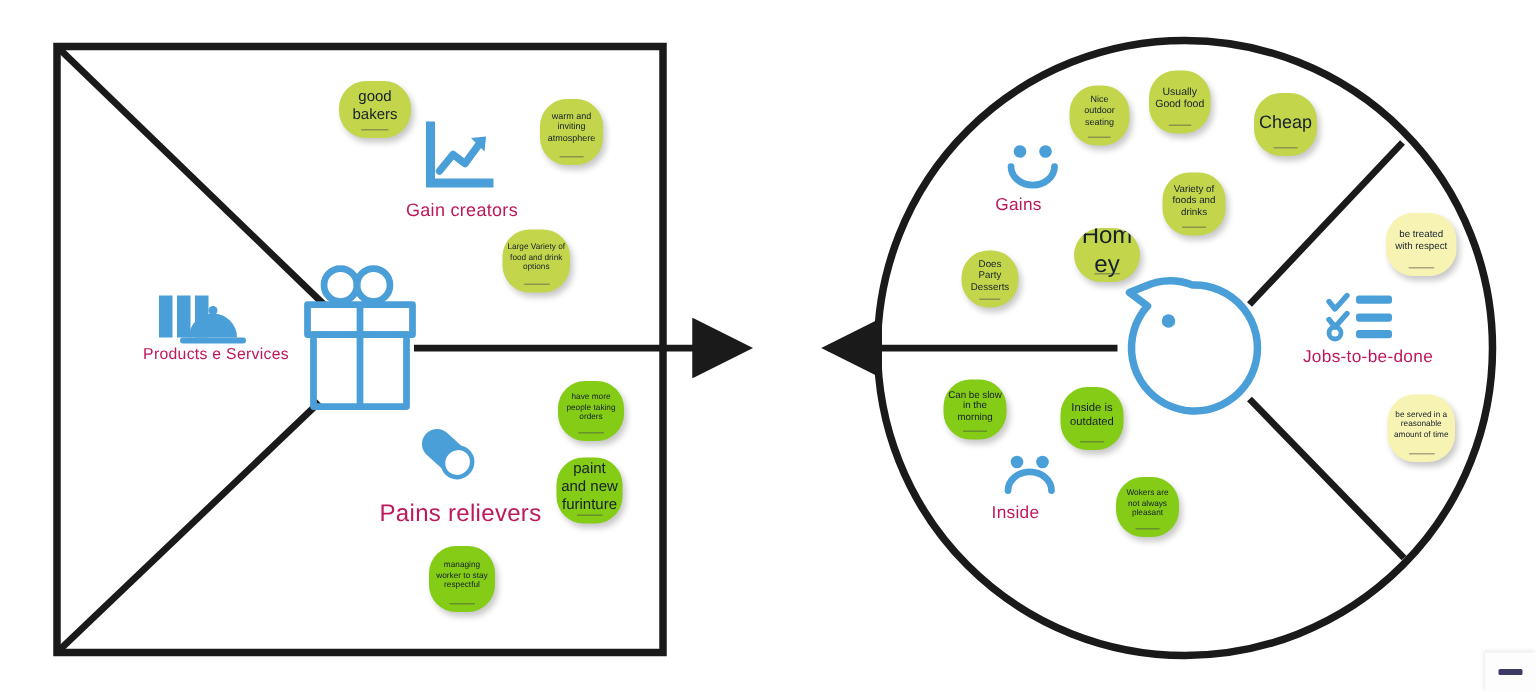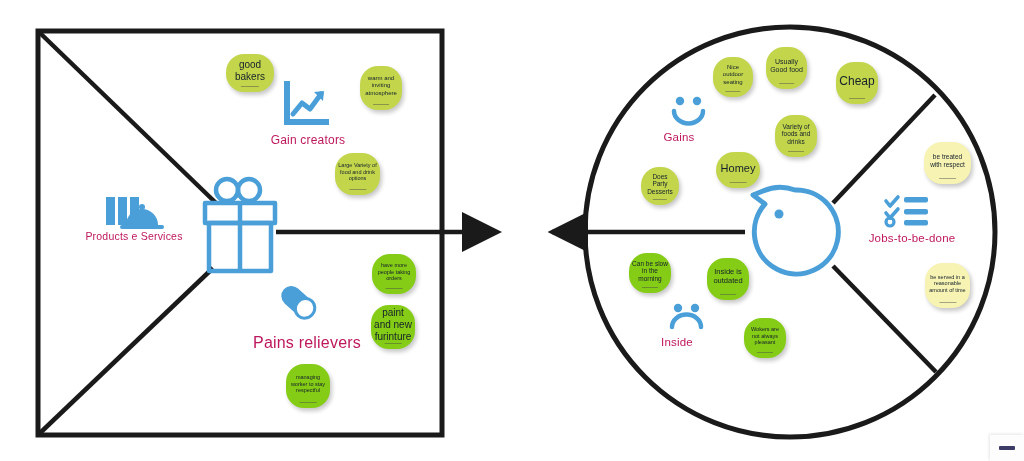--- a/index.html
+++ b/index.html
@@ -176,21 +176,21 @@
     <g>
       <path d="M886 201 l4 5 l8 -9" fill="none" stroke="#4a9fd8" stroke-width="3.6" stroke-linecap="round" stroke-linejoin="round"></path>
       <path d="M886 213 l4 5 l8 -9" fill="none" stroke="#4a9fd8" stroke-width="3.6" stroke-linecap="round" stroke-linejoin="round"></path>
       <circle cx="890" cy="222" r="4" fill="none" stroke="#4a9fd8" stroke-width="3.2"></circle>
       <rect x="904" y="197" width="24" height="5.5" rx="2" fill="#4a9fd8"></rect>
       <rect x="904" y="209" width="24" height="5.5" rx="2" fill="#4a9fd8"></rect>
       <rect x="904" y="220" width="24" height="5.5" rx="2" fill="#4a9fd8"></rect>
     </g>
   </svg>
 
-  <div class="icon-block" style="left:82px; top:228px; width:104px;justify-content:center;">
+  <div class="icon-block" style="left:92px; top:228px; width:104px;justify-content:center;">
     <span class="icon-caption" style="font-size:10.5px;">Products e Services</span>
   </div>
 
   <div class="icon-block" style="left:257px; top:131px; width:102px;">
     <span class="icon-caption" style="font-size:12px;">Gain creators</span>
   </div>
 
   <div class="icon-block" style="left:254px; top:332px; width:106px;">
     <span class="icon-caption" style="font-size:16px;">Pains relievers</span>
   </div>
@@ -243,21 +243,21 @@
         <span class="note-underline"></span>
       </div>
       <div class="note green" style="left: 836px; top: 62px; width: 42px; height: 42px; font-size: 12px;">
         <span class="note-text">Cheap</span>
         <span class="note-underline"></span>
       </div>
       <div class="note green" style="left: 775px; top: 115px; width: 42px; height: 42px; font-size: 6.5px;">
         <span class="note-text">Variety of foods and drinks</span>
         <span class="note-underline"></span>
       </div>
-      <div class="note green" style="left: 716px; top: 152px; width: 44px; height: 36px; font-size: 11px;">
+      <div class="note green" style="left: 716px; top: 152px; width: 44px; height: 36px; font-size: 16px;">
         <span class="note-text">Homey</span>
         <span class="note-underline"></span>
       </div>
       <div class="note green" style="left: 641px; top: 167px; width: 38px; height: 38px; font-size: 6.5px;">
         <span class="note-text">Does Party Desserts</span>
         <span class="note-underline"></span>
       </div>
       <div class="note pale" style="left: 924px; top: 142px; width: 47px; height: 42px; font-size: 6.5px;">
         <span class="note-text">be treated with respect</span>
         <span class="note-underline"></span>

